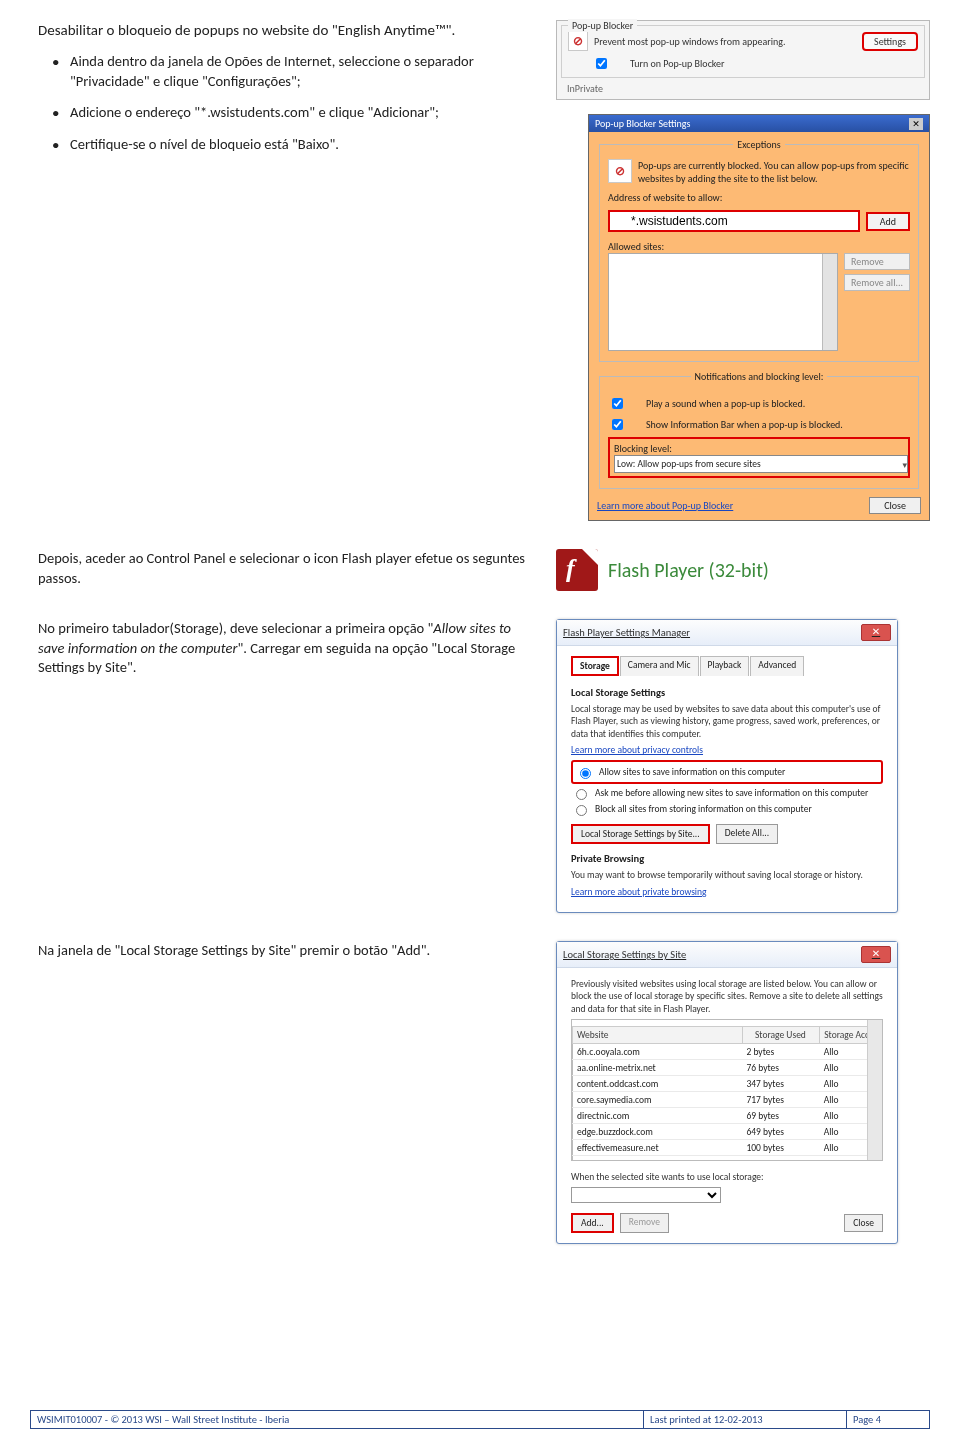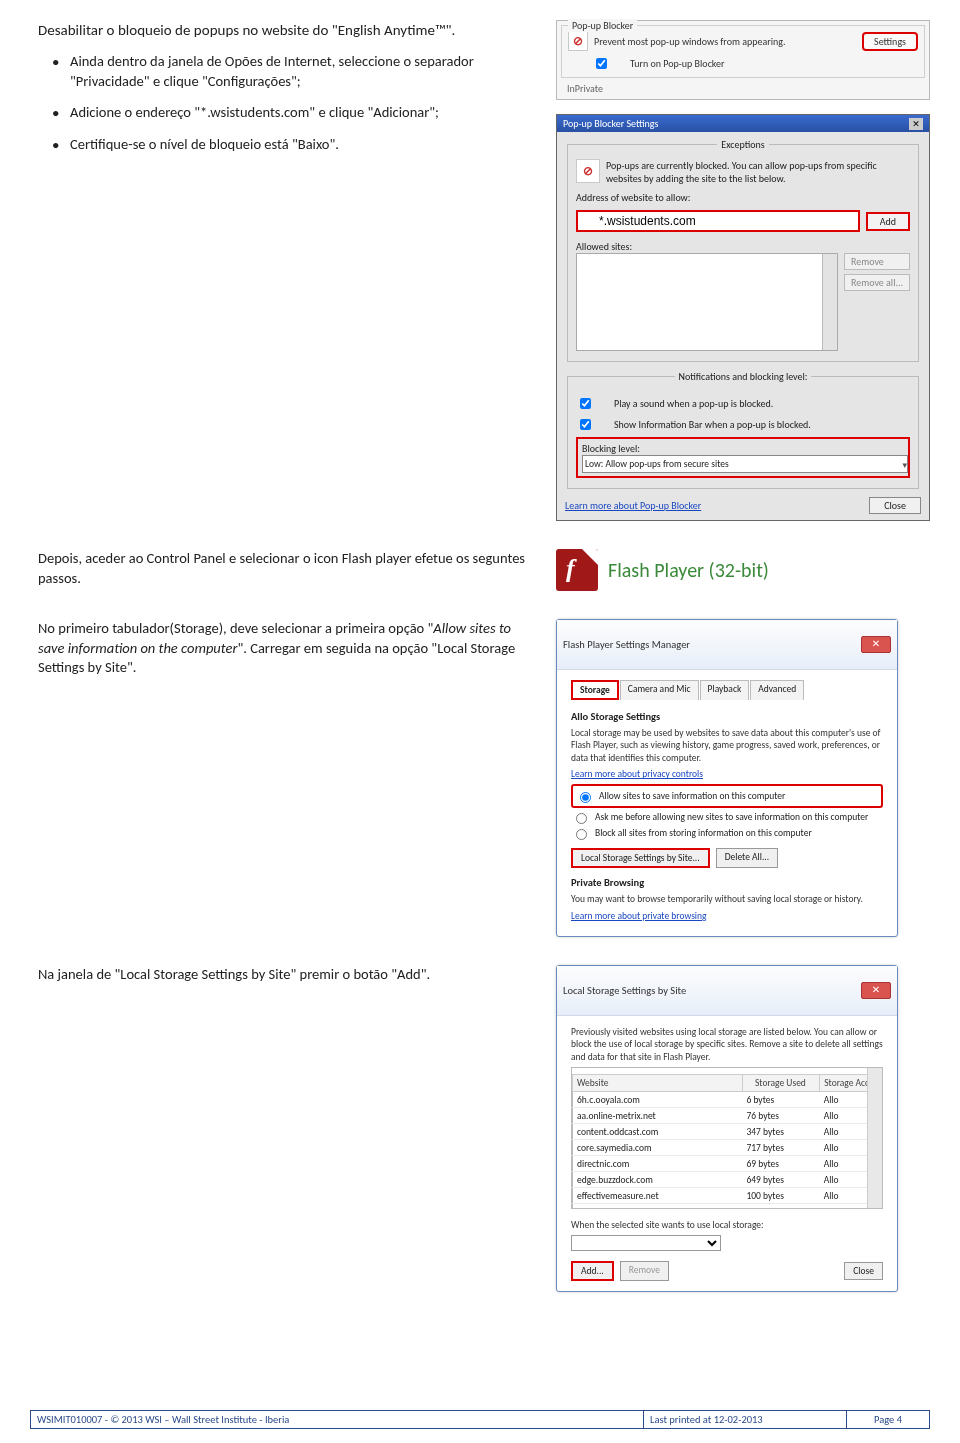--- a/index.html
+++ b/index.html
@@ -17,21 +17,21 @@
   .popblocker-top{border:1px solid #b9b9b9;background:#f5f5f5;font-size:10px;color:#333;}
   .popblocker-top .fs{border:1px solid #cfcfcf;margin:4px;padding:5px 6px;position:relative;}
   .popblocker-top .legend{position:absolute;top:-7px;left:6px;background:#f5f5f5;padding:0 4px;font-size:10px;}
   .popblocker-top .line1{display:flex;align-items:center;gap:6px;}
   .block-icon{width:18px;height:18px;background:#fff;border:1px solid #c9c9c9;display:flex;align-items:center;justify-content:center;font-size:12px;color:#c33;font-weight:bold;}
   .settings-btn{border:2px solid #d00;border-radius:4px;background:#fafafa;font-size:10px;padding:1px 10px;margin-left:auto;}
   .chk{display:flex;align-items:center;gap:20px;margin-top:4px;margin-left:24px;}
   .chk input{width:11px;height:11px;}
 
   
-  .dlg{border:1px solid #666;background:#e5e5e5;font-size:10px;color:#222;}
+  .dlg{border:1px solid #666;background:#fdba74;font-size:10px;color:#222;margin-left:32px;}
   .dlg .title{background:linear-gradient(#3a6bcf,#2850a3);color:#fff;font-size:10px;padding:2px 6px;display:flex;justify-content:space-between;align-items:center;}
   .dlg .title .x{background:#ccc;color:#000;width:14px;height:12px;text-align:center;line-height:12px;font-size:9px;}
   .dlg .body{padding:6px 8px;}
   .dlg fieldset{border:1px solid #bbb;padding:8px 8px 10px;margin-bottom:8px;}
   .dlg legend{font-size:10px;padding:0 4px;text-align:center;}
   .addr-row{display:flex;gap:6px;align-items:center;margin-top:6px;}
   .addr-input{flex:1;border:2px solid #d00;background:#fff;height:18px;padding:0 21px;font-size:12px;}
   .add-btn{border:2px solid #d00;background:#f3f3f3;padding:1px 12px;font-size:10px;}
   .allowed-box{margin-top:8px;}
   .listbox{background:#fff;border:1px solid #aaa;height:96px;position:relative;}
@@ -49,21 +49,21 @@
   
   .flash-row{display:flex;align-items:center;gap:10px;}
   .flash-icon{width:42px;height:42px;position:relative;}
   .flash-icon .bg{width:42px;height:42px;background:#a01818;border-radius:3px;position:relative;overflow:hidden;}
   .flash-icon .bg::after{content:"";position:absolute;top:0;right:0;width:0;height:0;border-top:16px solid #fff;border-left:16px solid transparent;}
   .flash-icon .f{position:absolute;left:10px;top:5px;font-family:Georgia,serif;font-style:italic;font-weight:bold;color:#fff;font-size:26px;}
   .flash-label{color:#3b8a3b;font-size:20px;}
 
   
   .win{border:1px solid #6a8bbd;background:#fff;font-size:10px;color:#222;position:relative;border-radius:3px;box-shadow:0 0 3px rgba(0,0,0,0.2);}
-  .win .titlebar{background:linear-gradient(#fdfdfd,#e7eef9);padding:16px 6px;display:flex;align-items:center;justify-content:space-between;border-bottom:1px solid #cfd9e8;}
+  .win .titlebar{background:linear-gradient(#fdfdfd,#e7eef9);padding:4px 6px;display:flex;align-items:center;justify-content:space-between;border-bottom:1px solid #cfd9e8;text-decoration:underline;}
   .win .titlebar .t{font-size:10.5px;color:#333;}
   .win .titlebar .xbtn{width:28px;height:15px;background:#d9534f;border:1px solid #a33;border-radius:2px;color:#fff;font-size:10px;text-align:center;line-height:13px;}
   .win .content{padding:10px 14px;}
   .tabs{display:flex;gap:0;margin-bottom:10px;}
   .tab{border:1px solid #bbb;border-bottom:none;background:#f3f3f3;padding:2px 7px;font-size:9.5px;margin-right:1px;}
   .tab.active{border:2px solid #d00;background:#fff;font-weight:bold;}
   .win .h{font-weight:bold;font-size:10.5px;margin:4px 0 4px;}
   .win .p{font-size:9.5px;line-height:1.3;margin-bottom:4px;color:#333;}
   .radio-line{display:flex;align-items:center;gap:5px;font-size:9.5px;margin:2px 0;}
   .radio-line input{width:11px;height:11px;}
@@ -80,21 +80,21 @@
   .tblwrap .sb{position:absolute;right:0;top:0;bottom:0;width:14px;background:#e8e8e8;border-left:1px solid #ccc;}
   .botbar{display:flex;justify-content:space-between;align-items:center;margin-top:10px;}
   .botbar .left-btns{display:flex;gap:6px;}
   .sel{border:1px solid #999;background:#fff;height:16px;width:150px;font-size:9.5px;}
 
   
   .pagefoot{position:absolute;bottom:14px;left:30px;right:30px;}
   .pagefoot table{width:100%;border-collapse:collapse;font-size:10.5px;color:#2a4a8a;}
   .pagefoot td{border:1px solid #2a4a8a;padding:2px 6px;}
   .pagefoot .c2{width:190px;}
-  .pagefoot .c3{width:70px;text-align:center;margin-top:6px;}
+  .pagefoot .c3{width:70px;text-align:left;margin-top:6px;}
 </style>
 </head>
 <body>
 
 <div class="page">
 
   <div class="row">
     <div class="left-col">
       <div class="heading">Desabilitar o bloqueio de popups no website do "English Anytime™".</div>
       <ul class="bullets">
@@ -209,21 +209,21 @@
           <span class="t">Flash Player Settings Manager</span>
           <span class="xbtn">✕</span>
         </div>
         <div class="content">
           <div class="tabs">
             <div class="tab active">Storage</div>
             <div class="tab">Camera and Mic</div>
             <div class="tab">Playback</div>
             <div class="tab">Advanced</div>
           </div>
-          <div class="h">Allo Storage Settings</div>
+          <div class="h">Local Storage Settings</div>
           <div class="p">Local storage may be used by websites to save data about this computer's use of Flash Player, such as viewing history, game progress, saved work, preferences, or data that identifies this computer.</div>
           <div class="link p" style="color:#1947c2;text-decoration:underline;">Learn more about privacy controls</div>
           <div class="hl">
             <label class="radio-line">
               <input type="radio" checked="" style="">
               <span>Allow sites to save information on this computer</span>
             </label>
           </div>
           <label class="radio-line">
             <input type="radio" style="">
@@ -262,21 +262,21 @@
               <thead>
                 <tr>
                   <th style="width:55%;">Website</th>
                   <th style="width:25%;padding-left:12px;">Storage Used</th>
                   <th>Storage Acce</th>
                 </tr>
               </thead>
               <tbody id="lss-rows">
                   <tr>
                     <td>6h.c.ooyala.com</td>
-                    <td>6 bytes</td>
+                    <td>2 bytes</td>
                     <td>Allo</td>
                   </tr>
                   <tr>
                     <td>aa.online-metrix.net</td>
                     <td>76 bytes</td>
                     <td>Allo</td>
                   </tr>
                   <tr>
                     <td>content.oddcast.com</td>
                     <td>347 bytes</td>

